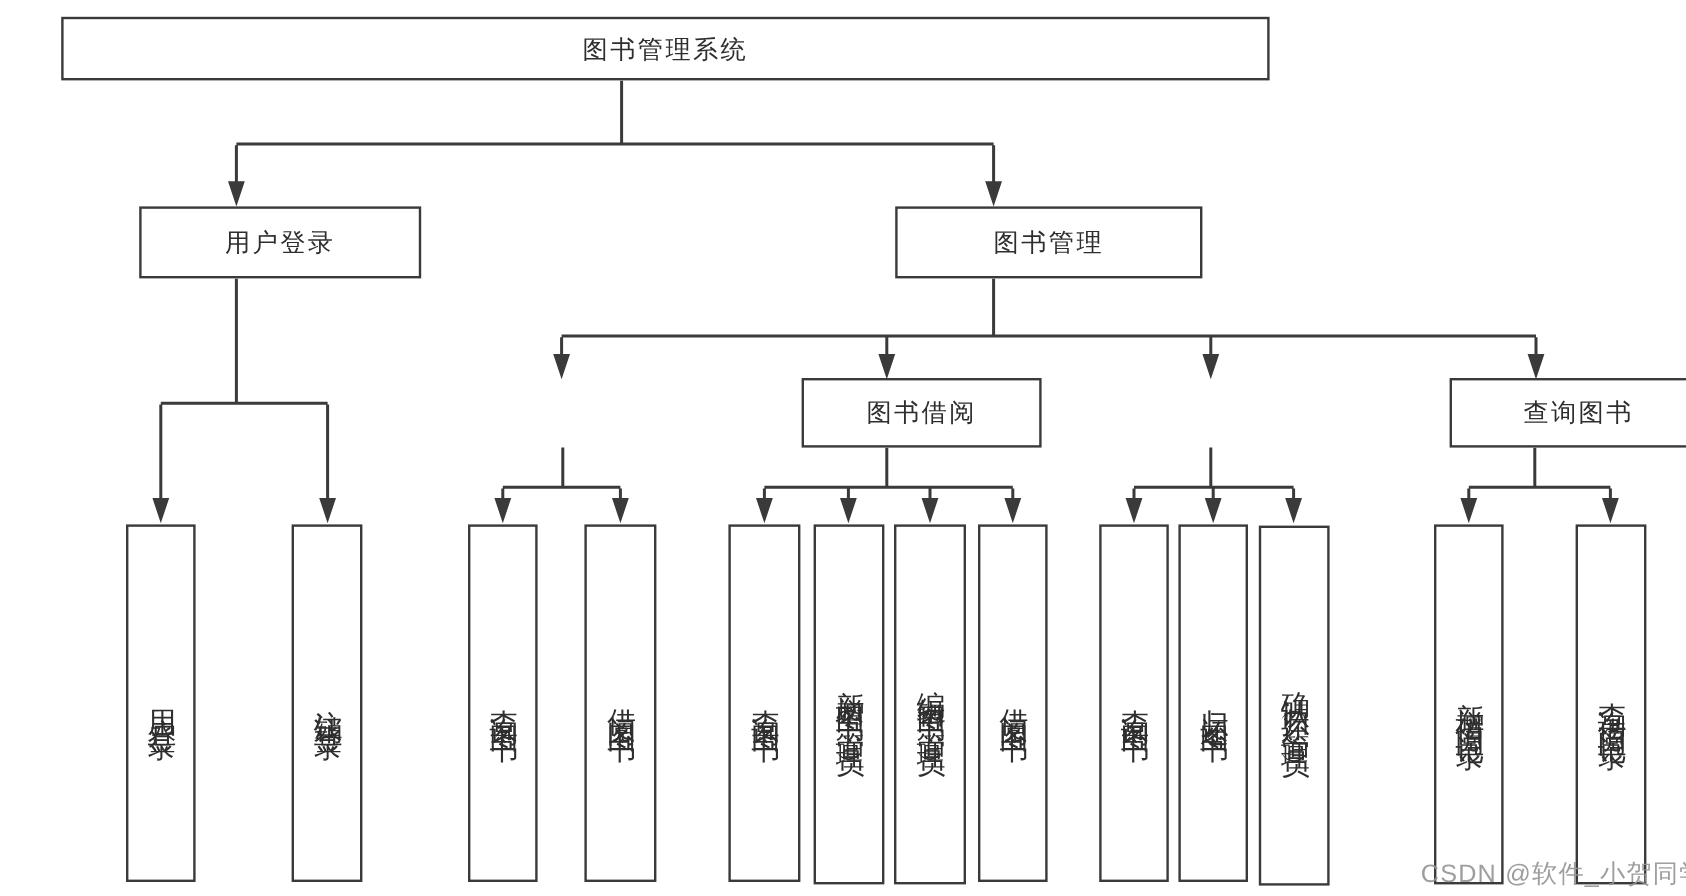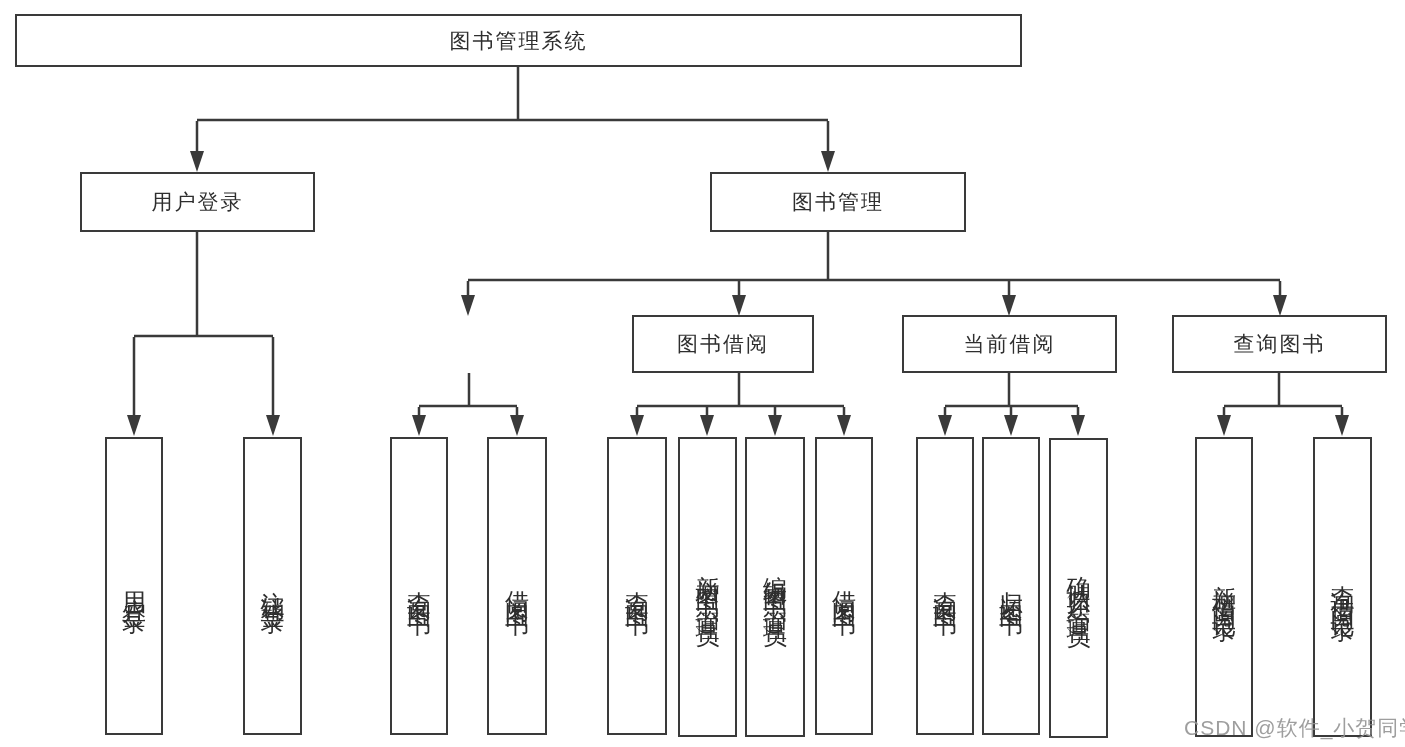--- a/index.html
+++ b/index.html
@@ -29,20 +29,21 @@
     color: #2e2e2e;
     display: flex;
     align-items: center;
     justify-content: center;
     z-index: 1;
   }
   .hbox {
     font-size: 21px;
     letter-spacing: 2px;
     white-space: nowrap;
+    margin-left: 36px;
   }
   .vbox {
     writing-mode: vertical-rl;
     text-orientation: mixed;
     font-size: 24px;
     letter-spacing: 7px;
     line-height: 1;
   }
   .watermark {
     position: absolute;
@@ -115,22 +116,21 @@
              M1071 415 L1085 415 L1078 436 Z
              M1217 415 L1231 415 L1224 436 Z
              M1335 415 L1349 415 L1342 436 Z"></path>
   </svg>
 
   <div class="node hbox" style="left:15px; top:14px; width:1007px; height:53px;">图书管理系统</div>
 
   <div class="node hbox" style="left:80px; top:172px; width:235px; height:60px;">用户登录</div>
   <div class="node hbox" style="left:710px; top:172px; width:256px; height:60px;">图书管理</div>
 
-  <div class="node hbox" style="left:632px; top:315px; width:182px; height:58px;">图书借阅</div>
-  <div class="node hbox" style="left:902px; top:315px; width:215px; height:58px;">当前借阅</div>
+  <div class="node hbox" style="left:632px; top:315px; width:200px; height:58px;">图书借阅</div>
   <div class="node hbox" style="left:1172px; top:315px; width:215px; height:58px;">查询图书</div>
 
   <div class="node vbox" style="left:105px; top:437px; width:58px; height:298px;">用户登录</div>
   <div class="node vbox" style="left:243px; top:437px; width:59px; height:298px;">注销登录</div>
 
   <div class="node vbox" style="left:390px; top:437px; width:58px; height:298px;">查询图书</div>
   <div class="node vbox" style="left:487px; top:437px; width:60px; height:298px;">借阅图书</div>
 
   <div class="node vbox" style="left:607px; top:437px; width:60px; height:298px;">查询图书</div>
   <div class="node vbox" style="left:678px; top:437px; width:59px; height:300px;">新增图书（管理员）</div>

